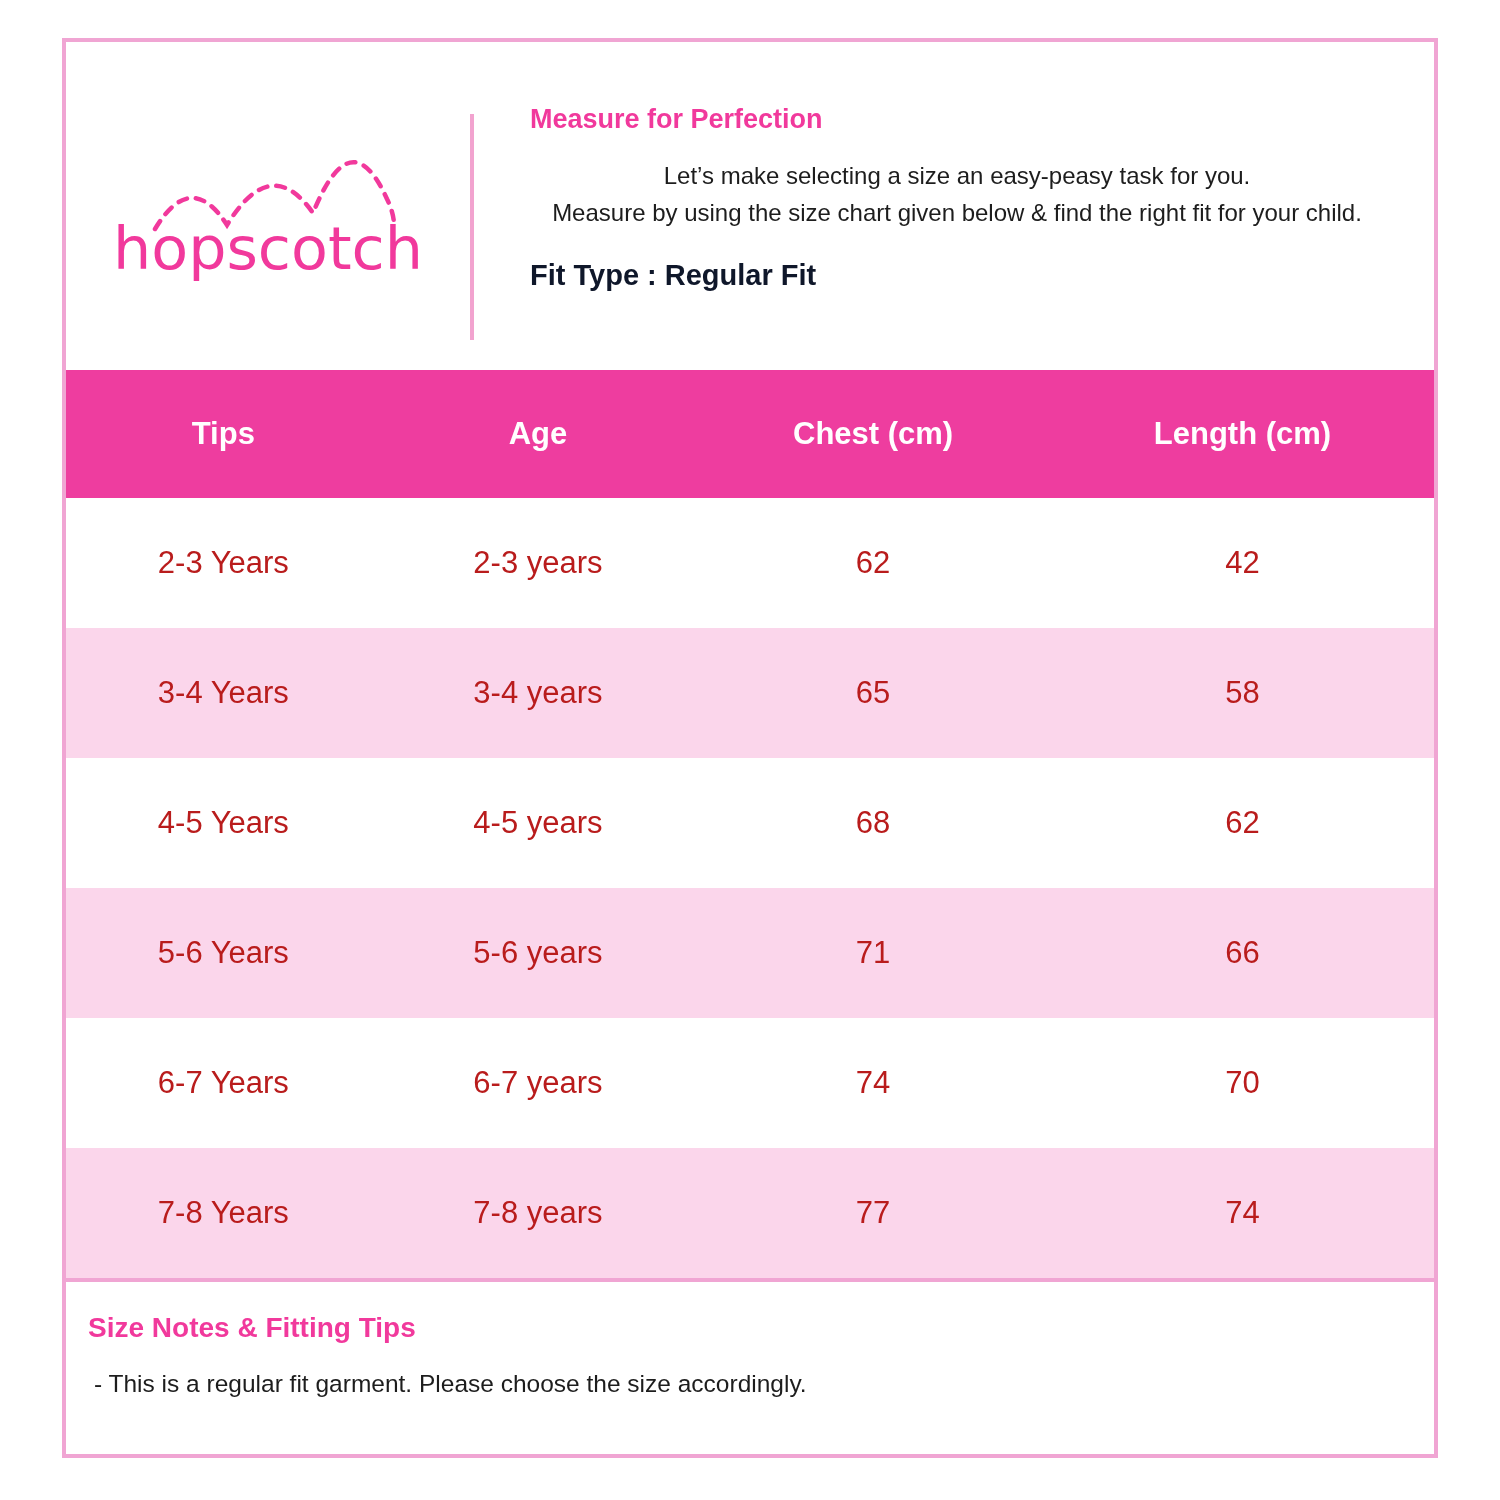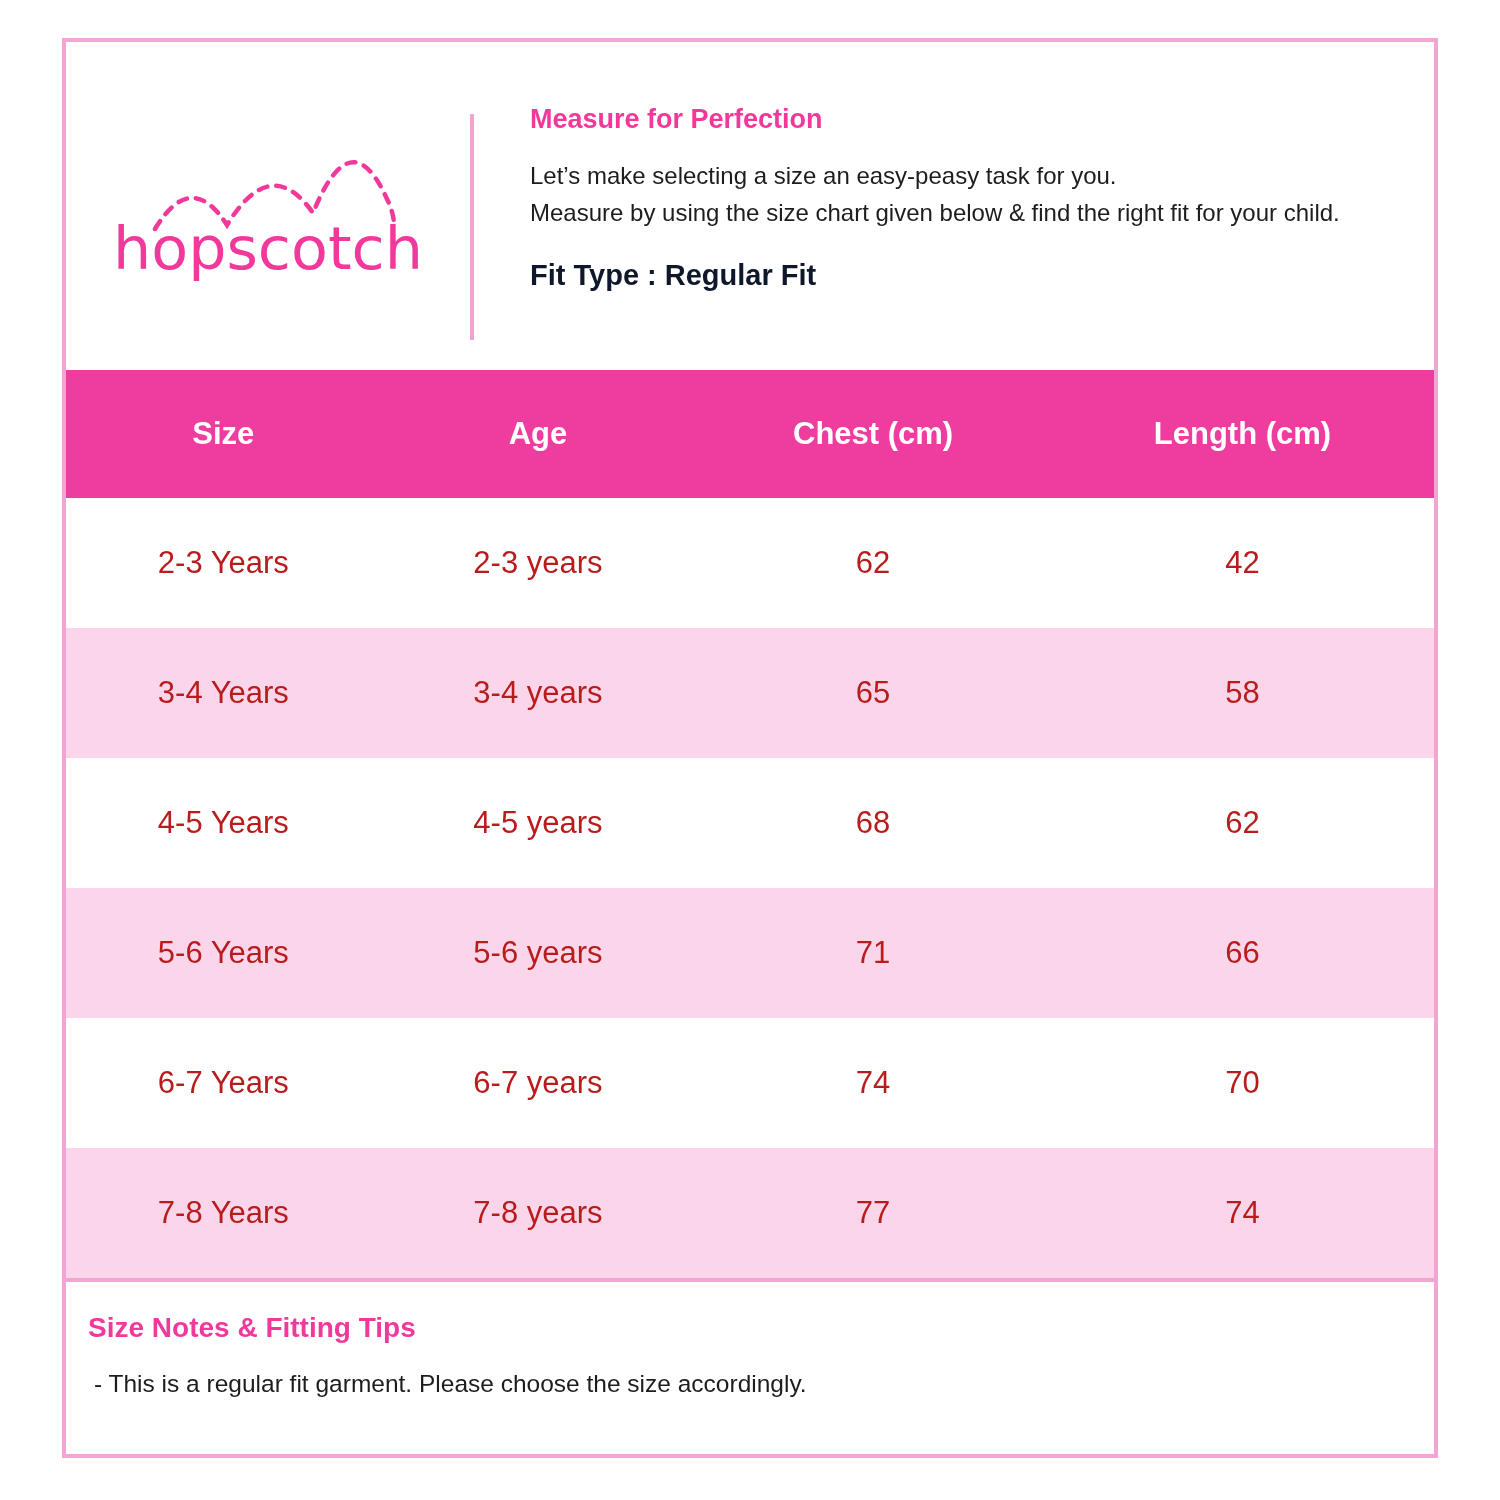--- a/index.html
+++ b/index.html
@@ -55,20 +55,21 @@
     color: #F1399C;
     font-size: 27px;
     font-weight: bold;
     margin: 0 0 22px 0;
   }
   .intro-body {
     color: #1d1d1d;
     font-size: 24px;
     line-height: 37px;
     margin: 0;
+    text-align: center;
   }
   .fit-type {
     color: #0f172a;
     font-size: 29px;
     font-weight: bold;
     margin-top: 28px;
   }
 
   
   .thead {
@@ -133,21 +134,21 @@
         <p class="intro-heading">Measure for Perfection</p>
         <p class="intro-body">
           <span>Let’s make selecting a size an easy-peasy task for you.</span><br>
           <span>Measure by using the size chart given below &amp; find the right fit for your child.</span>
         </p>
         <div class="fit-type">Fit Type : Regular Fit</div>
       </div>
     </div>
 
     <div class="thead">
-      <div>Size</div>
+      <div>Tips</div>
       <div>Age</div>
       <div>Chest (cm)</div>
       <div>Length (cm)</div>
     </div>
 
     <div class="trow">
       <div>2-3 Years</div>
       <div>2-3 years</div>
       <div>62</div>
       <div>42</div>

